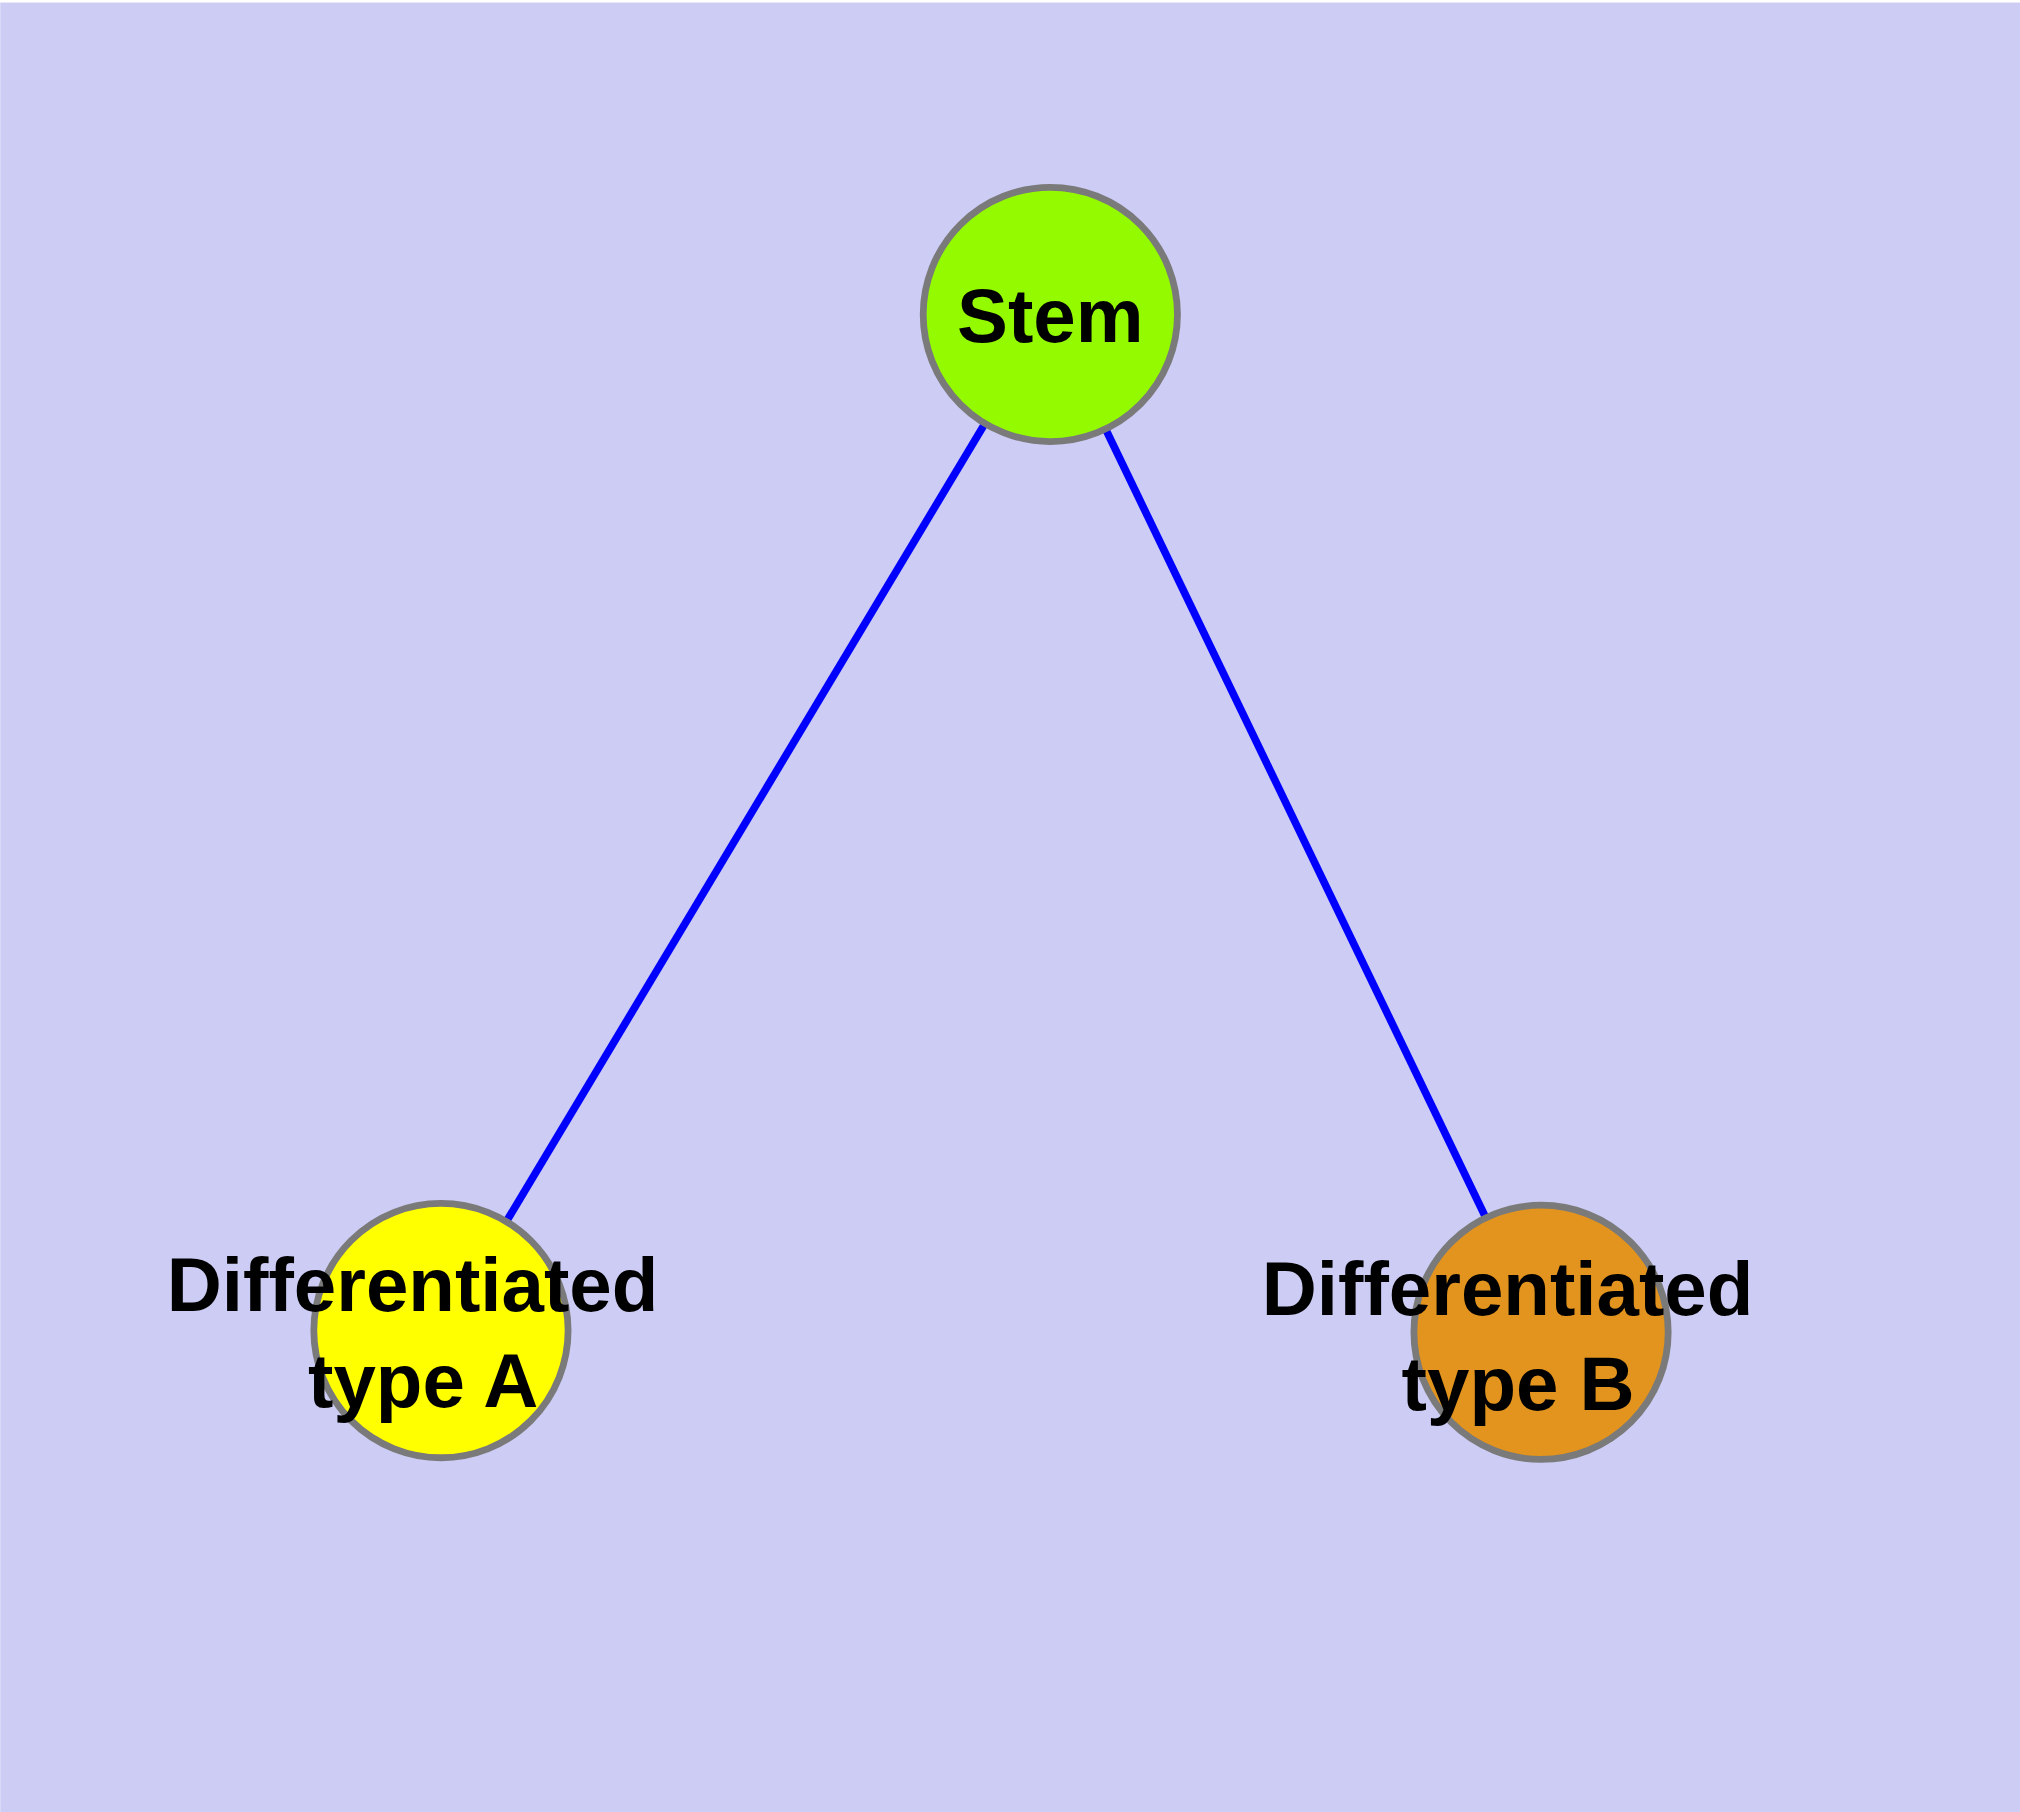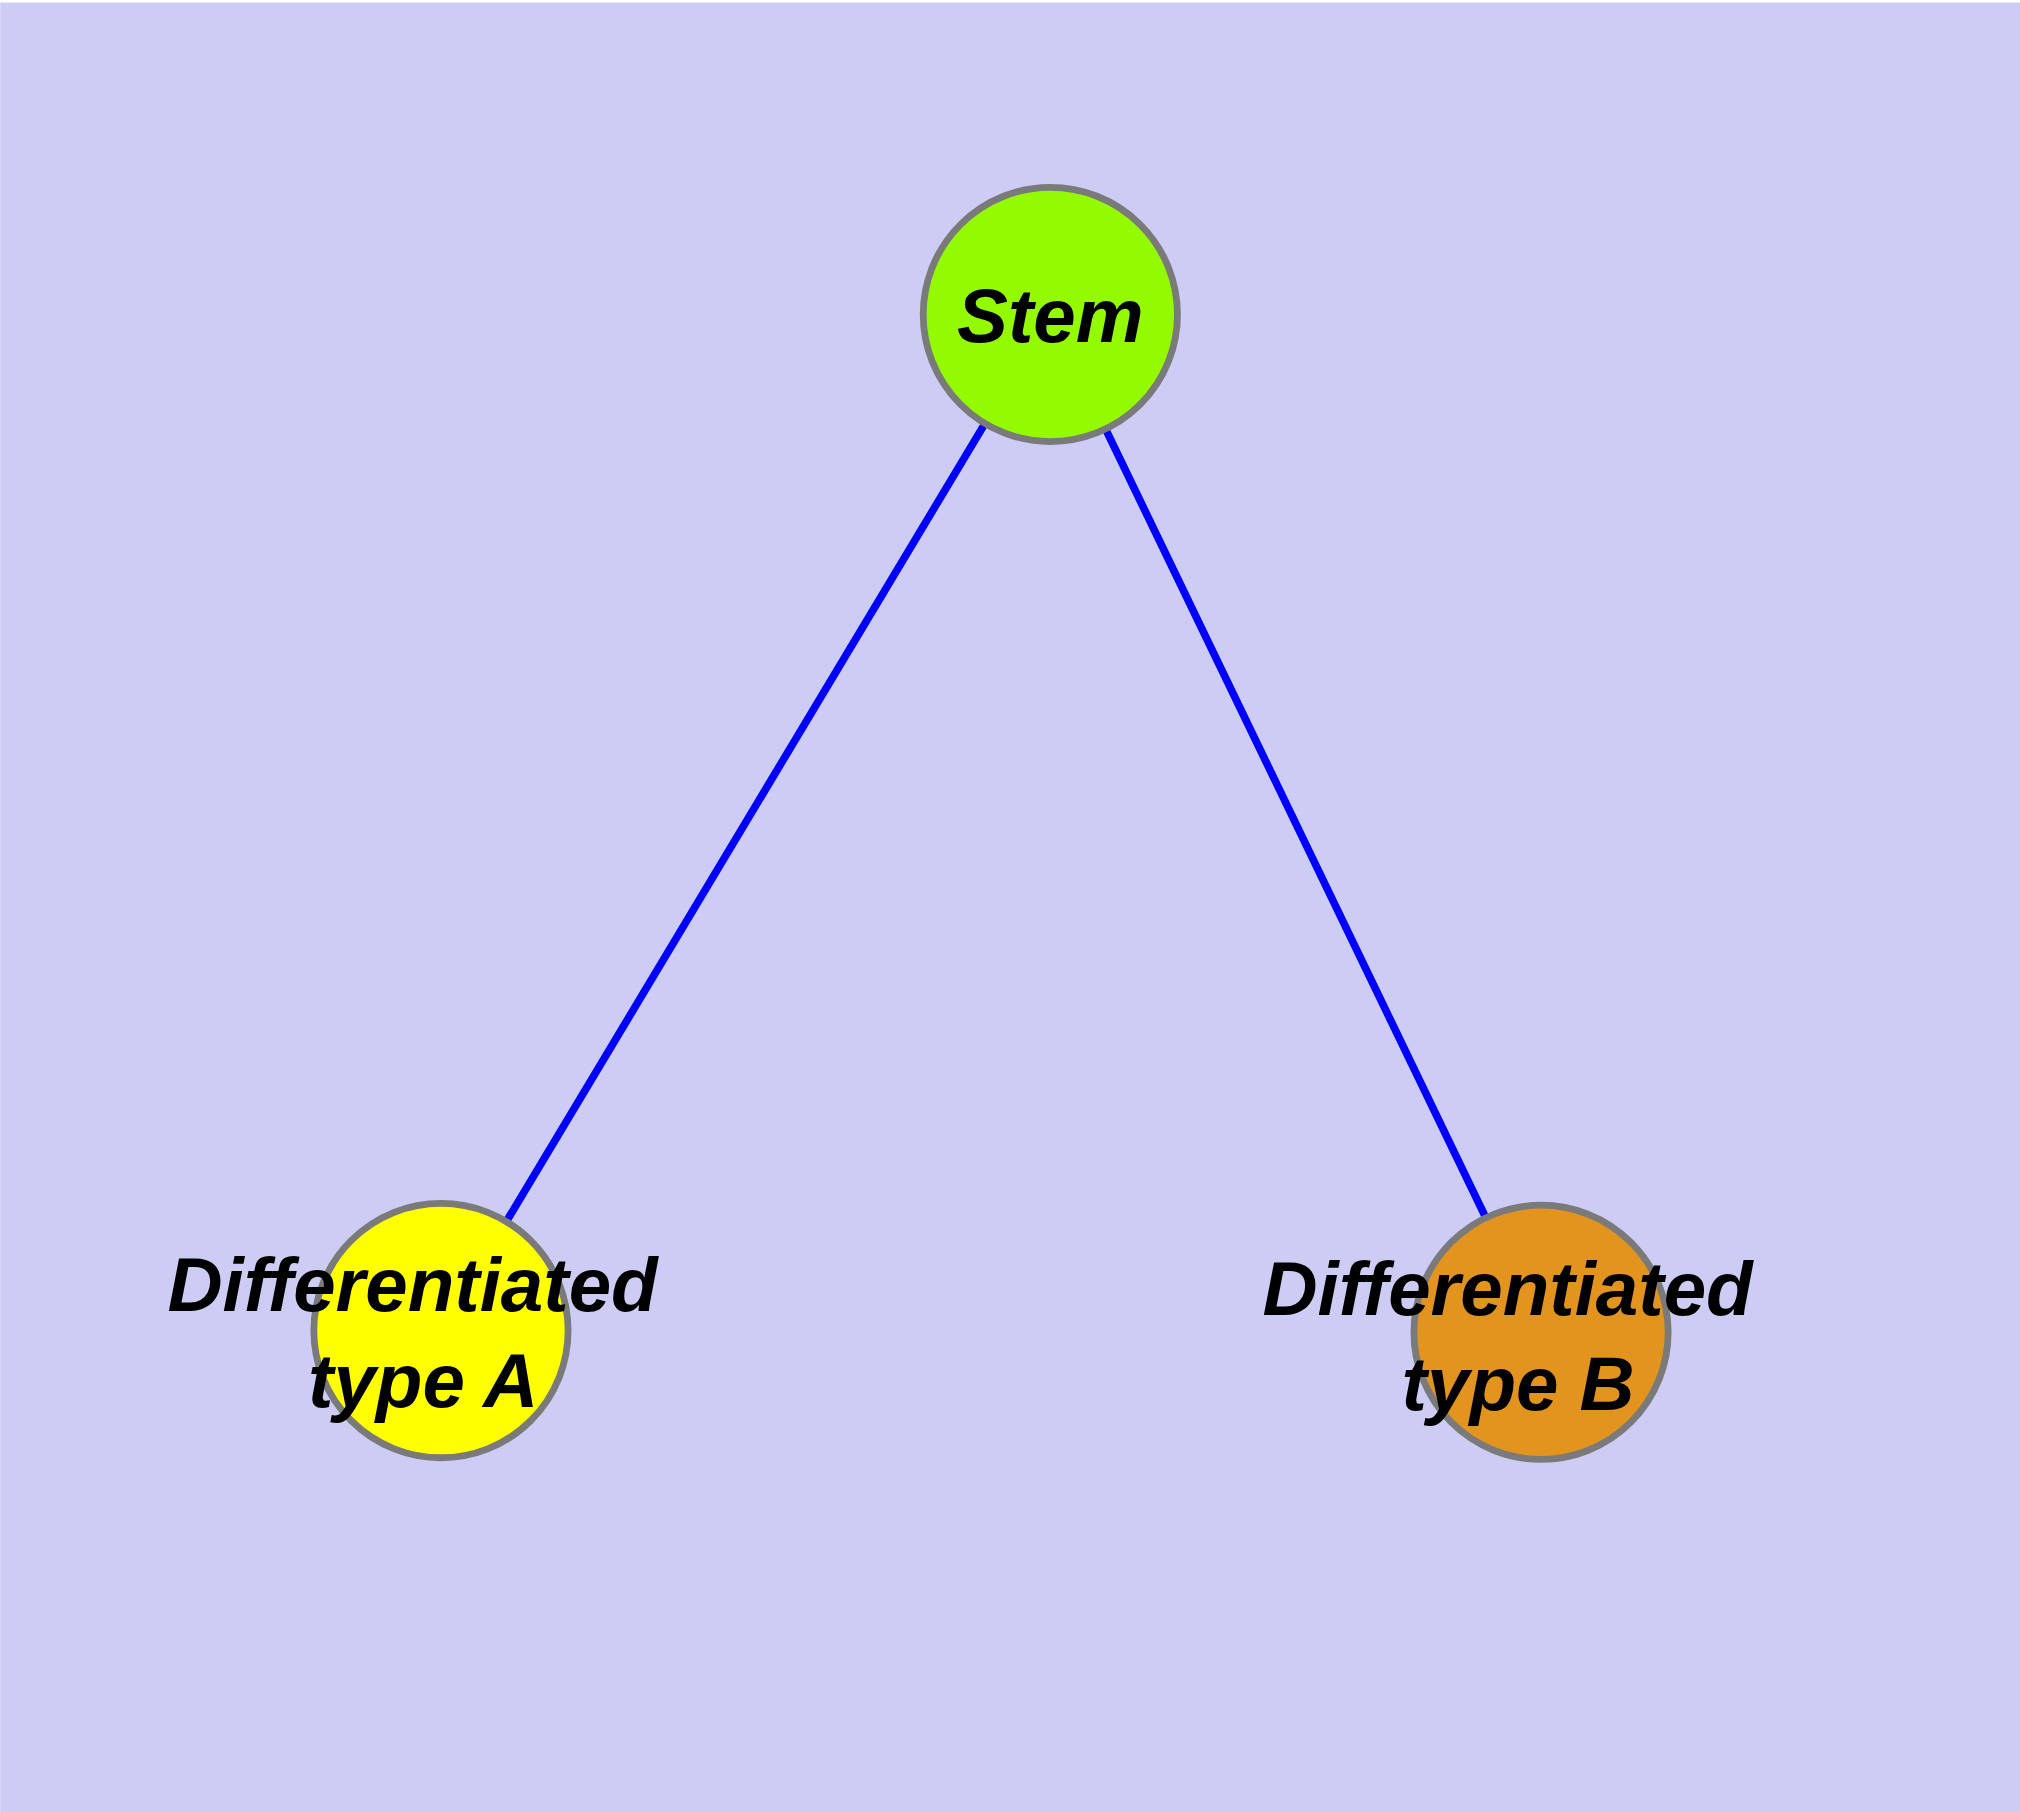--- a/index.html
+++ b/index.html
@@ -9,21 +9,20 @@
     width: 2021px;
     height: 1812px;
     overflow: hidden;
   }
   .canvas-wrap {
     position: absolute;
     top: 0;
     left: 0;
     width: 2000px;
     height: 1812px;
-    font-style: italic;
   }
   svg.graph {
     display: block;
   }
   .node-label, .node-label tspan {
     font-family: "Liberation Sans", "DejaVu Sans", sans-serif;
     font-weight: bold;
     font-size: 90px;
     text-anchor: middle;
   }

